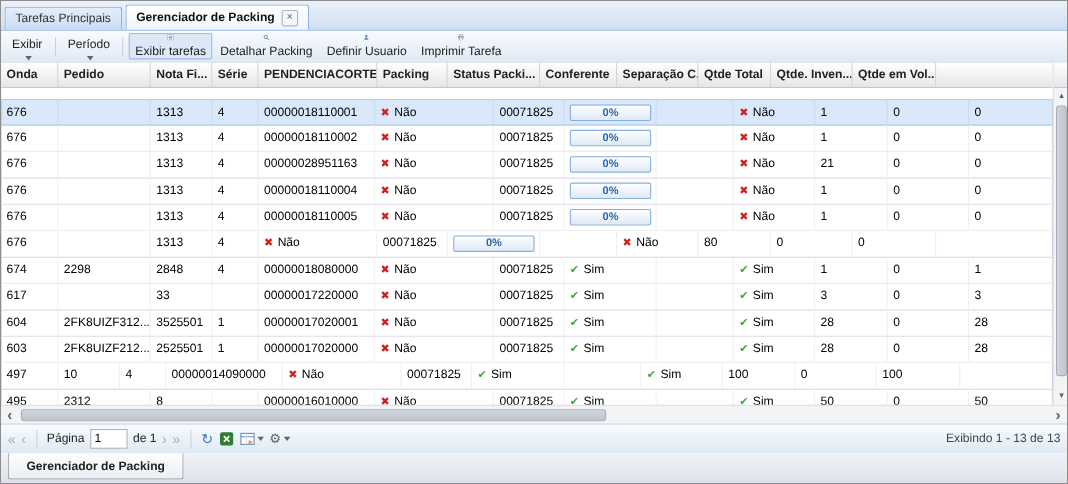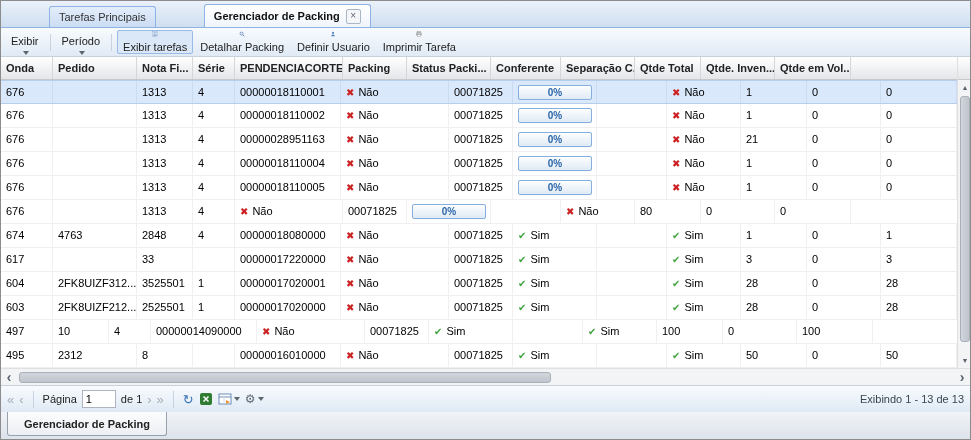--- a/index.html
+++ b/index.html
@@ -7,21 +7,21 @@
   .app { width:971px; height:440px; border:1px solid #8c8c8c; box-sizing:border-box;
          font-family:"Liberation Sans",sans-serif; font-size:11px; color:#222;
          background:#fff; overflow:hidden; display:flex; flex-direction:column; }
 
   
   .tabstrip { height:27px; flex:none; background:linear-gradient(#eaf1fa,#cfdff0);
               border-bottom:1px solid #8db2e3; display:flex; align-items:flex-end;
               padding-left:3px; gap:3px; box-sizing:border-box; }
   .tab { height:21px; box-sizing:border-box; display:flex; align-items:center; gap:6px;
          padding:0 9px; border:1px solid #8db2e3; border-bottom:none;
-         border-radius:3px 3px 0 0; background:linear-gradient(#e4eefb,#cbdcf3); color:#333;margin-left:45px; }
+         border-radius:3px 3px 0 0; background:linear-gradient(#e4eefb,#cbdcf3); color:#333; }
   .tab.active { height:23px; background:linear-gradient(#ffffff,#f0f5fc); font-weight:bold; color:#111; }
   .tab-close { width:13px; height:13px; line-height:11px; text-align:center;
                border:1px solid #a8b6c8; border-radius:2px; background:#f4f6f9;
                color:#667; font-size:10px; font-weight:normal; }
 
   
   .toolbar { height:29px; flex:none; background:linear-gradient(#f8fbfe,#e0eaf5);
              border-bottom:1px solid #c8d2de; display:flex; align-items:center;
              padding:0 4px; gap:1px; box-sizing:border-box; }
   .tbtn { display:flex; align-items:center; gap:4px; height:22px; padding:0 5px;
@@ -31,21 +31,21 @@
   .caret { width:0; height:0; border-left:3px solid transparent; border-right:3px solid transparent;
            border-top:4px solid #5c646e; margin-left:2px; }
 
   
   .gridwrap { display:flex; flex:none; height:311px; }
   .gridmain { width:956px; flex:none; }
   .ghead { display:flex; height:23px; background:linear-gradient(#ffffff,#f2f3f5 48%,#e4e6e9);
            border-bottom:1px solid #c8c8c8; box-sizing:border-box; }
   .hcell { flex:none; box-sizing:border-box; border-right:1px solid #d4d6d9; padding:0 5px;
            line-height:22px; font-weight:bold; white-space:nowrap; overflow:hidden; }
-  .gbody { height:288px; overflow:hidden; background:#4c1d95; }
+  .gbody { height:288px; overflow:hidden; background:#4c1d95;margin-top:10px; }
   .grow { display:flex; height:24px; box-sizing:border-box; border-bottom:1px solid #efefef; background:#fff; }
   .grow.selected { background:#d9e8fb; border-top:1px solid #b6cdeb; border-bottom-color:#b6cdeb; }
   .gcell { flex:none; box-sizing:border-box; border-right:1px solid #f0f0f0; padding:0 5px;
            line-height:22px; white-space:nowrap; overflow:hidden; color:#000; }
   .grow.selected .gcell { border-right-color:#cadcf1; }
   .cell-icon { font-size:10px; margin-right:4px; }
   .cell-icon.cross { color:#cc2222; }
   .cell-icon.check { color:#3fa33f; }
   .progress { box-sizing:border-box; width:74px; height:15px; line-height:13px; text-align:center;
               border:1px solid #86aede; background:linear-gradient(#fdfefe,#dfeaf6);
@@ -280,21 +280,21 @@
               <div class="progress">0%</div>
             </div>
             <div class="gcell" style="width: 70px;"></div>
             <div class="gcell" style="width: 74px;"><span class="cell-icon cross">✖</span><span>Não</span></div>
             <div class="gcell" style="width: 66px;">80</div>
             <div class="gcell" style="width: 74px;">0</div>
             <div class="gcell" style="width: 76px;">0</div>
           </div>
           <div class="grow">
             <div class="gcell" style="width: 52px;">674</div>
-            <div class="gcell" style="width: 84px;">4763</div>
+            <div class="gcell" style="width: 84px;">2298</div>
             <div class="gcell" style="width: 56px;">2848</div>
             <div class="gcell" style="width: 42px;">4</div>
             <div class="gcell" style="width: 106px;">00000018080000</div>
             <div class="gcell" style="width: 108px;"><span class="cell-icon cross">✖</span><span>Não</span></div>
             <div class="gcell" style="width: 64px;">00071825</div>
             <div class="gcell" style="width: 84px;"><span class="cell-icon check">✔</span><span>Sim</span></div>
             <div class="gcell" style="width: 70px;"></div>
             <div class="gcell" style="width: 74px;"><span class="cell-icon check">✔</span><span>Sim</span></div>
             <div class="gcell" style="width: 66px;">1</div>
             <div class="gcell" style="width: 74px;">0</div>

